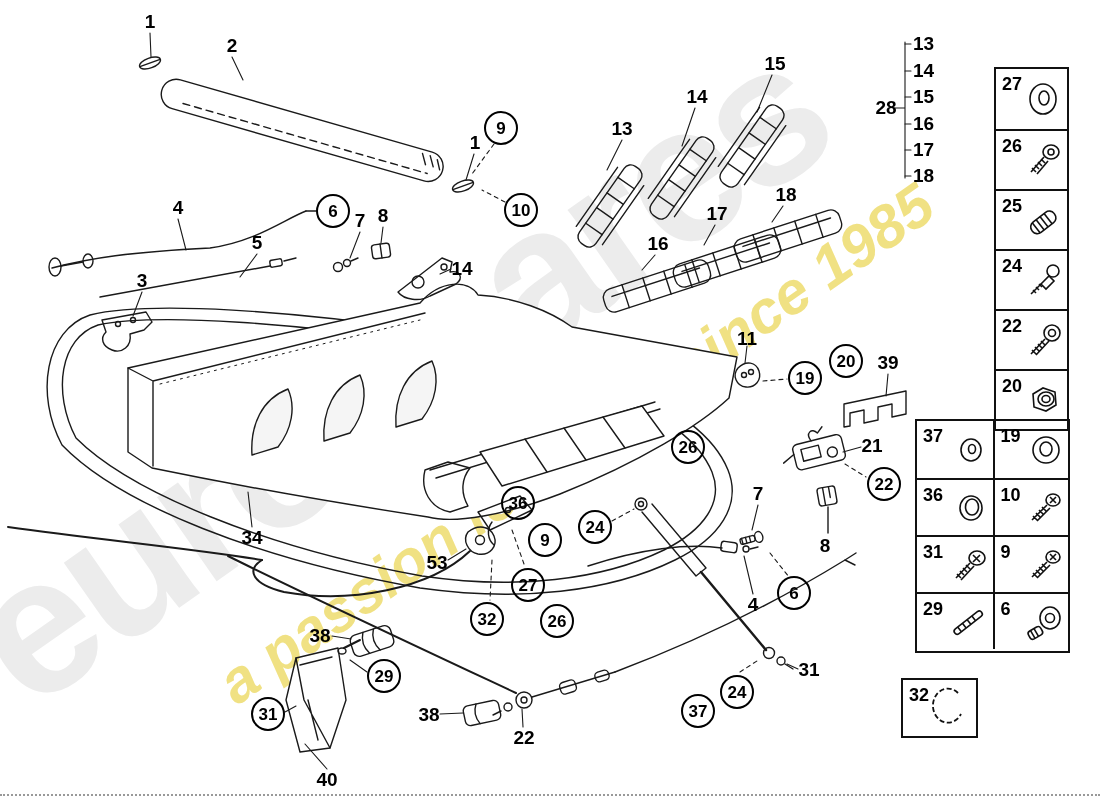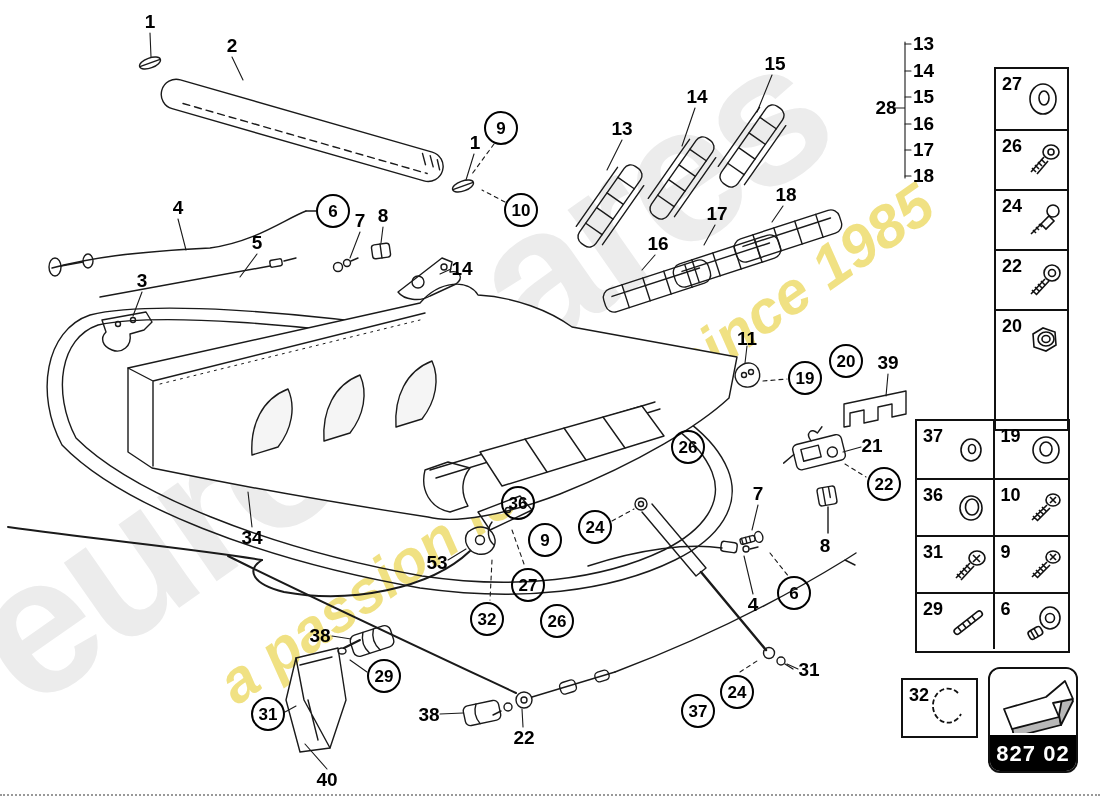--- a/index.html
+++ b/index.html
@@ -313,20 +313,29 @@
     </div>
     <div class="pcell" style="height:60px">
       <span class="pnum">26</span>
       <svg class="picon" width="40" height="44" viewBox="0 0 40 44" fill="none" stroke="#111" stroke-width="1.6">
         <ellipse cx="28" cy="14" rx="8" ry="7"></ellipse>
           <circle cx="28" cy="14" r="3"></circle>
         <path d="M8,34 L21,19 M14,36 L25,23 M9,30 l4,4 M12,27 l4,4 M15,24 l4,4 M18,21 l4,4"></path>
       </svg>
     </div>
     <div class="pcell" style="height:60px">
+      <span class="pnum">25</span>
+      <svg class="picon" width="40" height="44" viewBox="0 0 40 44" fill="none" stroke="#111" stroke-width="1.6">
+        <g transform="rotate(-38 20 24)">
+            <rect x="6" y="18" width="28" height="13" rx="6"></rect>
+        <path d="M11,18 v13 M16,18 v13 M21,18 v13 M26,18 v13"></path>
+          </g>
+      </svg>
+    </div>
+    <div class="pcell" style="height:60px">
       <span class="pnum">24</span>
       <svg class="picon" width="40" height="44" viewBox="0 0 40 44" fill="none" stroke="#111" stroke-width="1.6">
         <circle cx="30" cy="13" r="6"></circle>
           <path d="M18,26 l8,-8 l5,5 l-8,8 z"></path>
         <path d="M8,36 L18,26 M10,32 l3,3 M13,29 l3,3 M16,26 l3,3"></path>
       </svg>
     </div>
     <div class="pcell" style="height:60px">
       <span class="pnum">22</span>
       <svg class="picon" width="40" height="44" viewBox="0 0 40 44" fill="none" stroke="#111" stroke-width="1.6">
@@ -423,25 +432,15 @@
 
   <div class="ptable" style="left:901px;top:678px;width:77px;height:60px">
     <div class="pcell" style="height:56px">
       <span class="pnum">32</span>
       <svg class="picon" width="44" height="48" viewBox="0 0 44 48" fill="none" stroke="#111" stroke-width="1.8">
         <path d="M30,9 A15,17 0 1 0 33,30" stroke-dasharray="5 2.5"></path>
       </svg>
     </div>
   </div>
 
-  <div class="badge">
-    <div class="btop">
-      <svg width="86" height="64" viewBox="0 0 86 64" fill="none" stroke="#111" stroke-width="1.8" stroke-linejoin="round">
-        <path d="M22,58 L69,46 L71,56 L24,68 Z" fill="#b8b8b8"></path>
-        <path d="M69,46 L75,14 L83,32 L71,56 Z" fill="#b8b8b8"></path>
-        <path d="M75,12 L83,30 L63,34 L69,48 L22,60 L14,40 L56,28 Z" fill="#ffffff"></path>
-      </svg>
-    </div>
-    <div class="bband">827 02</div>
-  </div>
 
   <div class="bottom-rule"></div>
 </div>
 
 </body></html>

